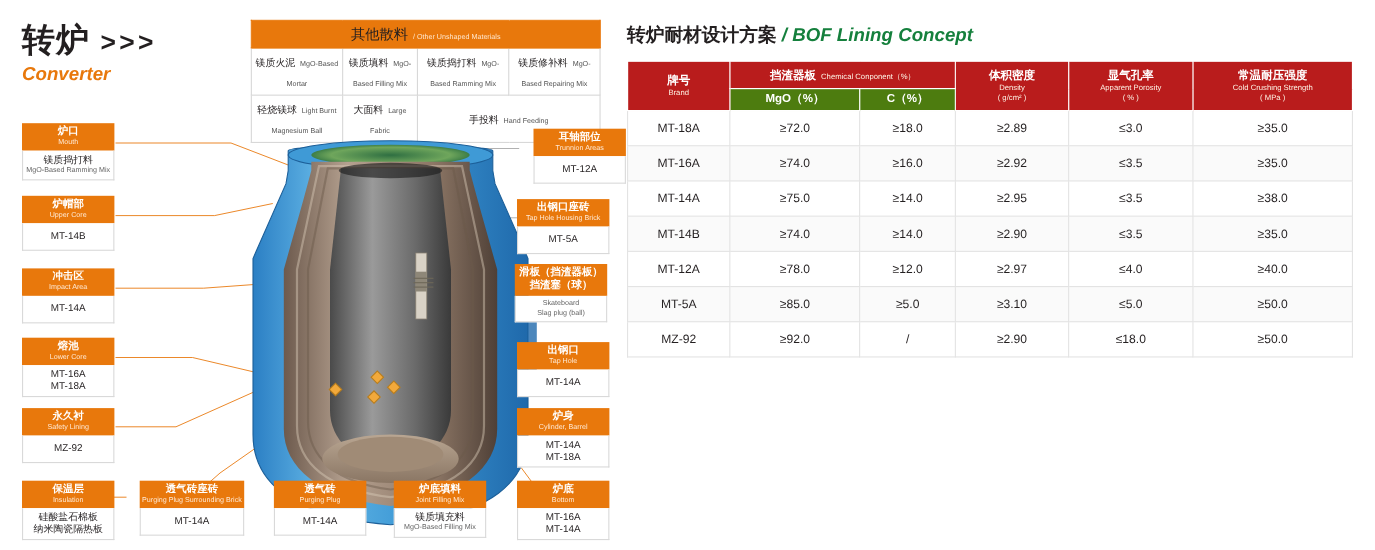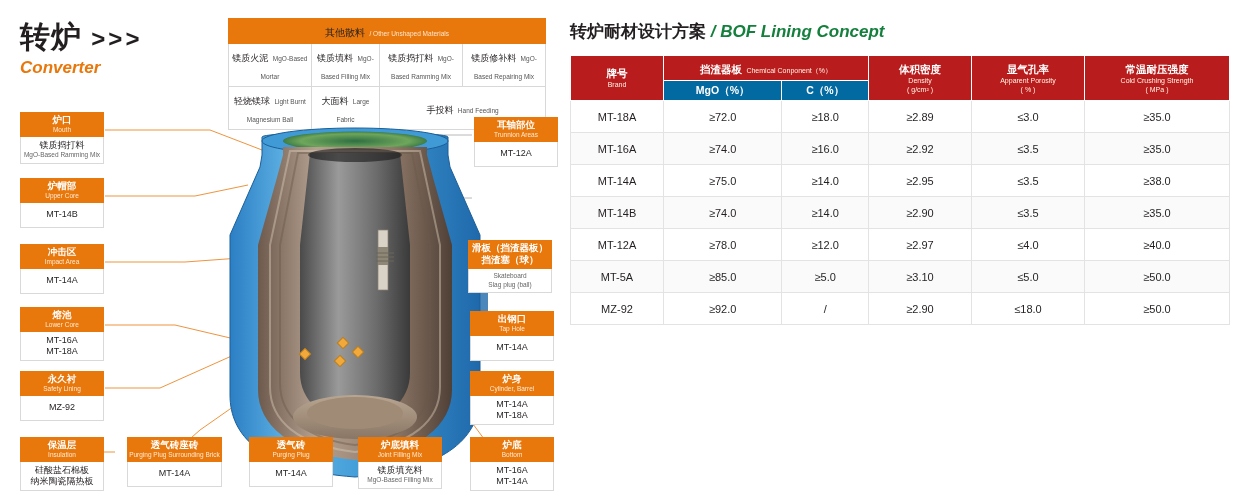--- a/index.html
+++ b/index.html
@@ -9,33 +9,33 @@
   
   .brand{position:absolute;left:20px;top:20px;}
   .brand .cn{font-size:30px;font-weight:bold;color:#231f20;letter-spacing:1px;line-height:34px;}
   .brand .arrows{font-size:24px;font-weight:bold;color:#231f20;letter-spacing:3px;}
   .brand .en{font-size:17px;font-weight:bold;color:#e8780c;font-style:italic;margin-top:2px;}
 
   
   .unshaped{position:absolute;left:228px;top:18px;width:318px;border:1px solid #d8d8d8;border-collapse:collapse;}
   .unshaped td{border:1px solid #d8d8d8;text-align:center;vertical-align:middle;padding:3px 2px;}
   .unshaped .hdr{background:#e8780c;color:#fff;border:1px solid #e8780c;}
-  .unshaped .hdr .cn{font-size:10px;}
+  .unshaped .hdr .cn{font-size:13px;}
   .unshaped .cn{font-size:9px;color:#231f20;line-height:11px;}
   .unshaped .en{font-size:6.5px;color:#555;line-height:9px;}
   .unshaped .hdr .en{color:#ffe6cc;}
 
   
   .rtitle{position:absolute;left:570px;top:20px;font-size:17px;font-weight:bold;color:#231f20;}
   .rtitle i{color:#15803d;font-style:italic;}
 
   table.spec{position:absolute;left:570px;top:55px;width:660px;border-collapse:collapse;}
   table.spec th,table.spec td{border:1px solid #ffffff;text-align:center;vertical-align:middle;}
   table.spec thead th{background:#b91c1c;color:#ffffff;padding:3px 2px;}
-  table.spec thead th.sub{background:#0369a1;}
+  table.spec thead th.sub{background:#4d7c0f;}
   table.spec thead .cn{font-size:10.5px;font-weight:bold;line-height:13px;display:block;}
   table.spec thead .en{font-size:7px;font-weight:normal;line-height:9px;display:block;color:#fff4e6;}
   table.spec tbody td{border:1px solid #e3e3e3;font-size:11px;color:#231f20;height:29px;background:#fff;}
   table.spec tbody tr:nth-child(even) td{background:#fafafa;}
 
   
   .art{position:absolute;left:150px;top:95px;width:410px;height:400px;}
 
   
   .cal{position:absolute;width:84px;}
@@ -398,30 +398,39 @@
     <div class="head">
       <span class="cn">炉底</span>
       <span class="en">Bottom</span>
     </div>
     <div class="body">
       <span class="cn">MT-16A</span>
       <span class="cn">MT-14A</span>
     </div>
   </div>
 
-  <div class="cal" style="left:474px;top:117px">
+  <div class="cal" style="left:485px;top:117px">
     <div class="head">
       <span class="cn">耳轴部位</span>
       <span class="en">Trunnion Areas</span>
     </div>
     <div class="body" style="padding:6px 1px 7px">
       <span class="cn">MT-12A</span>
     </div>
   </div>
 
+  <div class="cal" style="left:470px;top:181px">
+    <div class="head">
+      <span class="cn">出钢口座砖</span>
+      <span class="en">Tap Hole Housing Brick</span>
+    </div>
+    <div class="body" style="padding:6px 1px 7px">
+      <span class="cn">MT-5A</span>
+    </div>
+  </div>
 
   <div class="cal" style="left:468px;top:240px">
     <div class="head">
       <span class="cn">滑板（挡渣器板）</span>
       <span class="cn">挡渣塞（球）</span>
     </div>
     <div class="body">
       <span class="en">Skateboard</span>
       <span class="en">Slag plug (ball)</span>
     </div>

